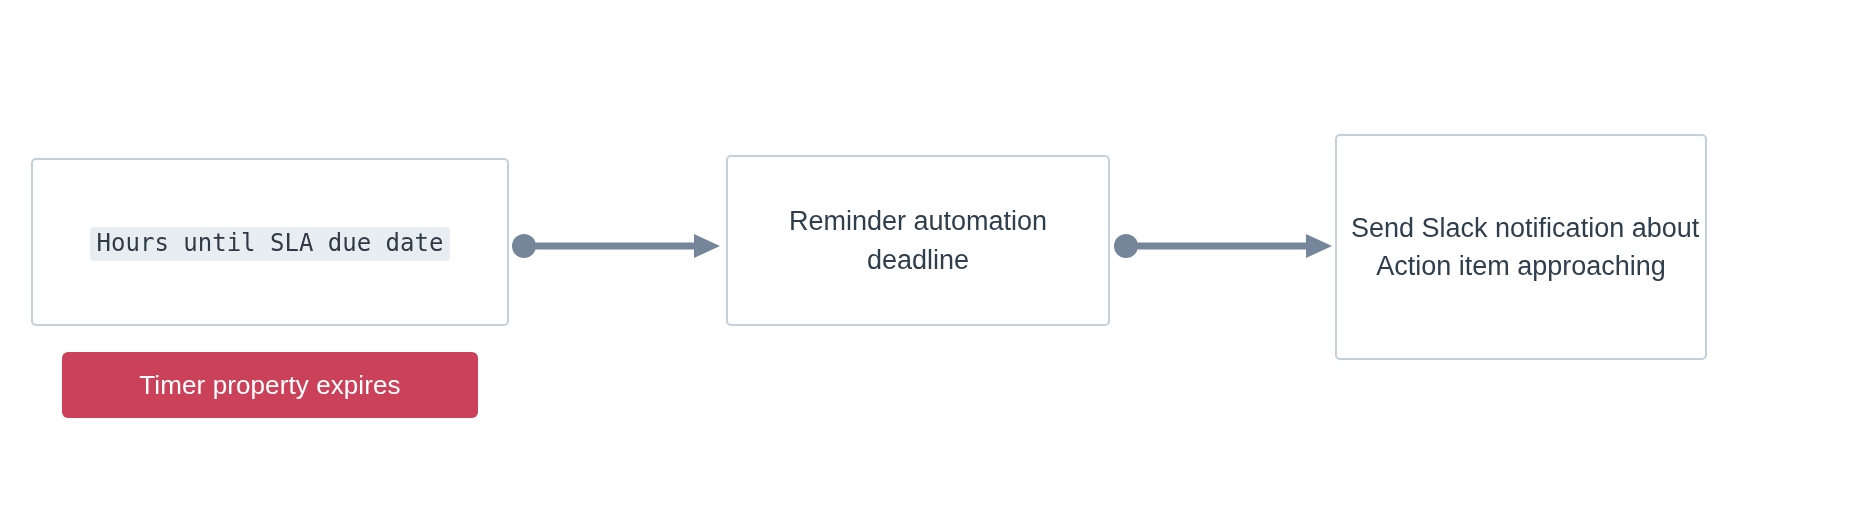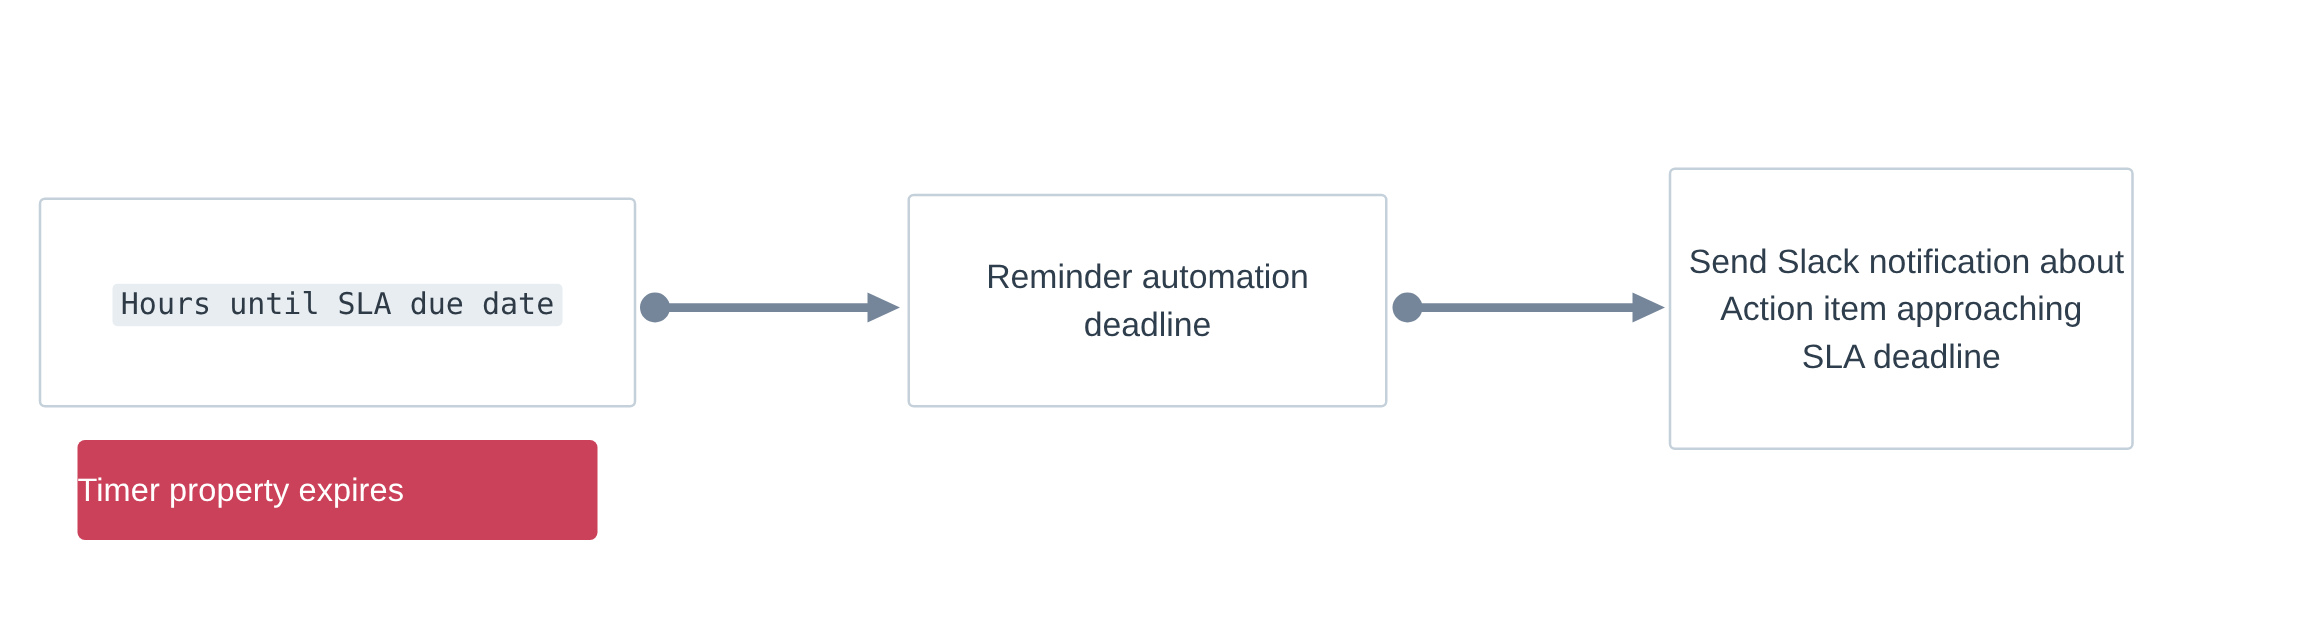--- a/index.html
+++ b/index.html
@@ -75,28 +75,29 @@
   #connector-1 { left: 508px;  top: 226px; width: 220px; }
   #connector-2 { left: 1110px; top: 226px; width: 230px; }
 
   
   .badge {
     position: absolute;
     box-sizing: border-box;
     left: 62px;
     top: 352px;
     width: 416px;
-    height: 80px;
+    height: 66px;
     background: #cb4159;
     border-radius: 6px;
     color: #ffffff;
     font-size: 26px;
     font-weight: 400;
     display: flex;
     align-items: center;
+    justify-content: center;
     letter-spacing: 0.1px;
   }
 </style>
 </head>
 <body>
 
 <div class="canvas">
 
   <div class="node" id="node-trigger">
     <span class="node-text">
@@ -124,21 +125,20 @@
       <circle cx="16" cy="20" r="12" fill="#76869a"></circle>
       <line x1="16" y1="20" x2="202" y2="20" stroke="#76869a" stroke-width="7"></line>
       <polygon points="196,8 222,20 196,32" fill="#76869a"></polygon>
     </svg>
   </div>
 
   <div class="node" id="node-action">
     <span class="node-text">
       <span class="line">Send Slack notification about</span>
       <span class="line">Action item approaching</span>
-      <span class="line">SLA deadline</span>
     </span>
   </div>
 
   <div class="badge">
     <span>Timer property expires</span>
   </div>
 
 </div>
 
 </body></html>

